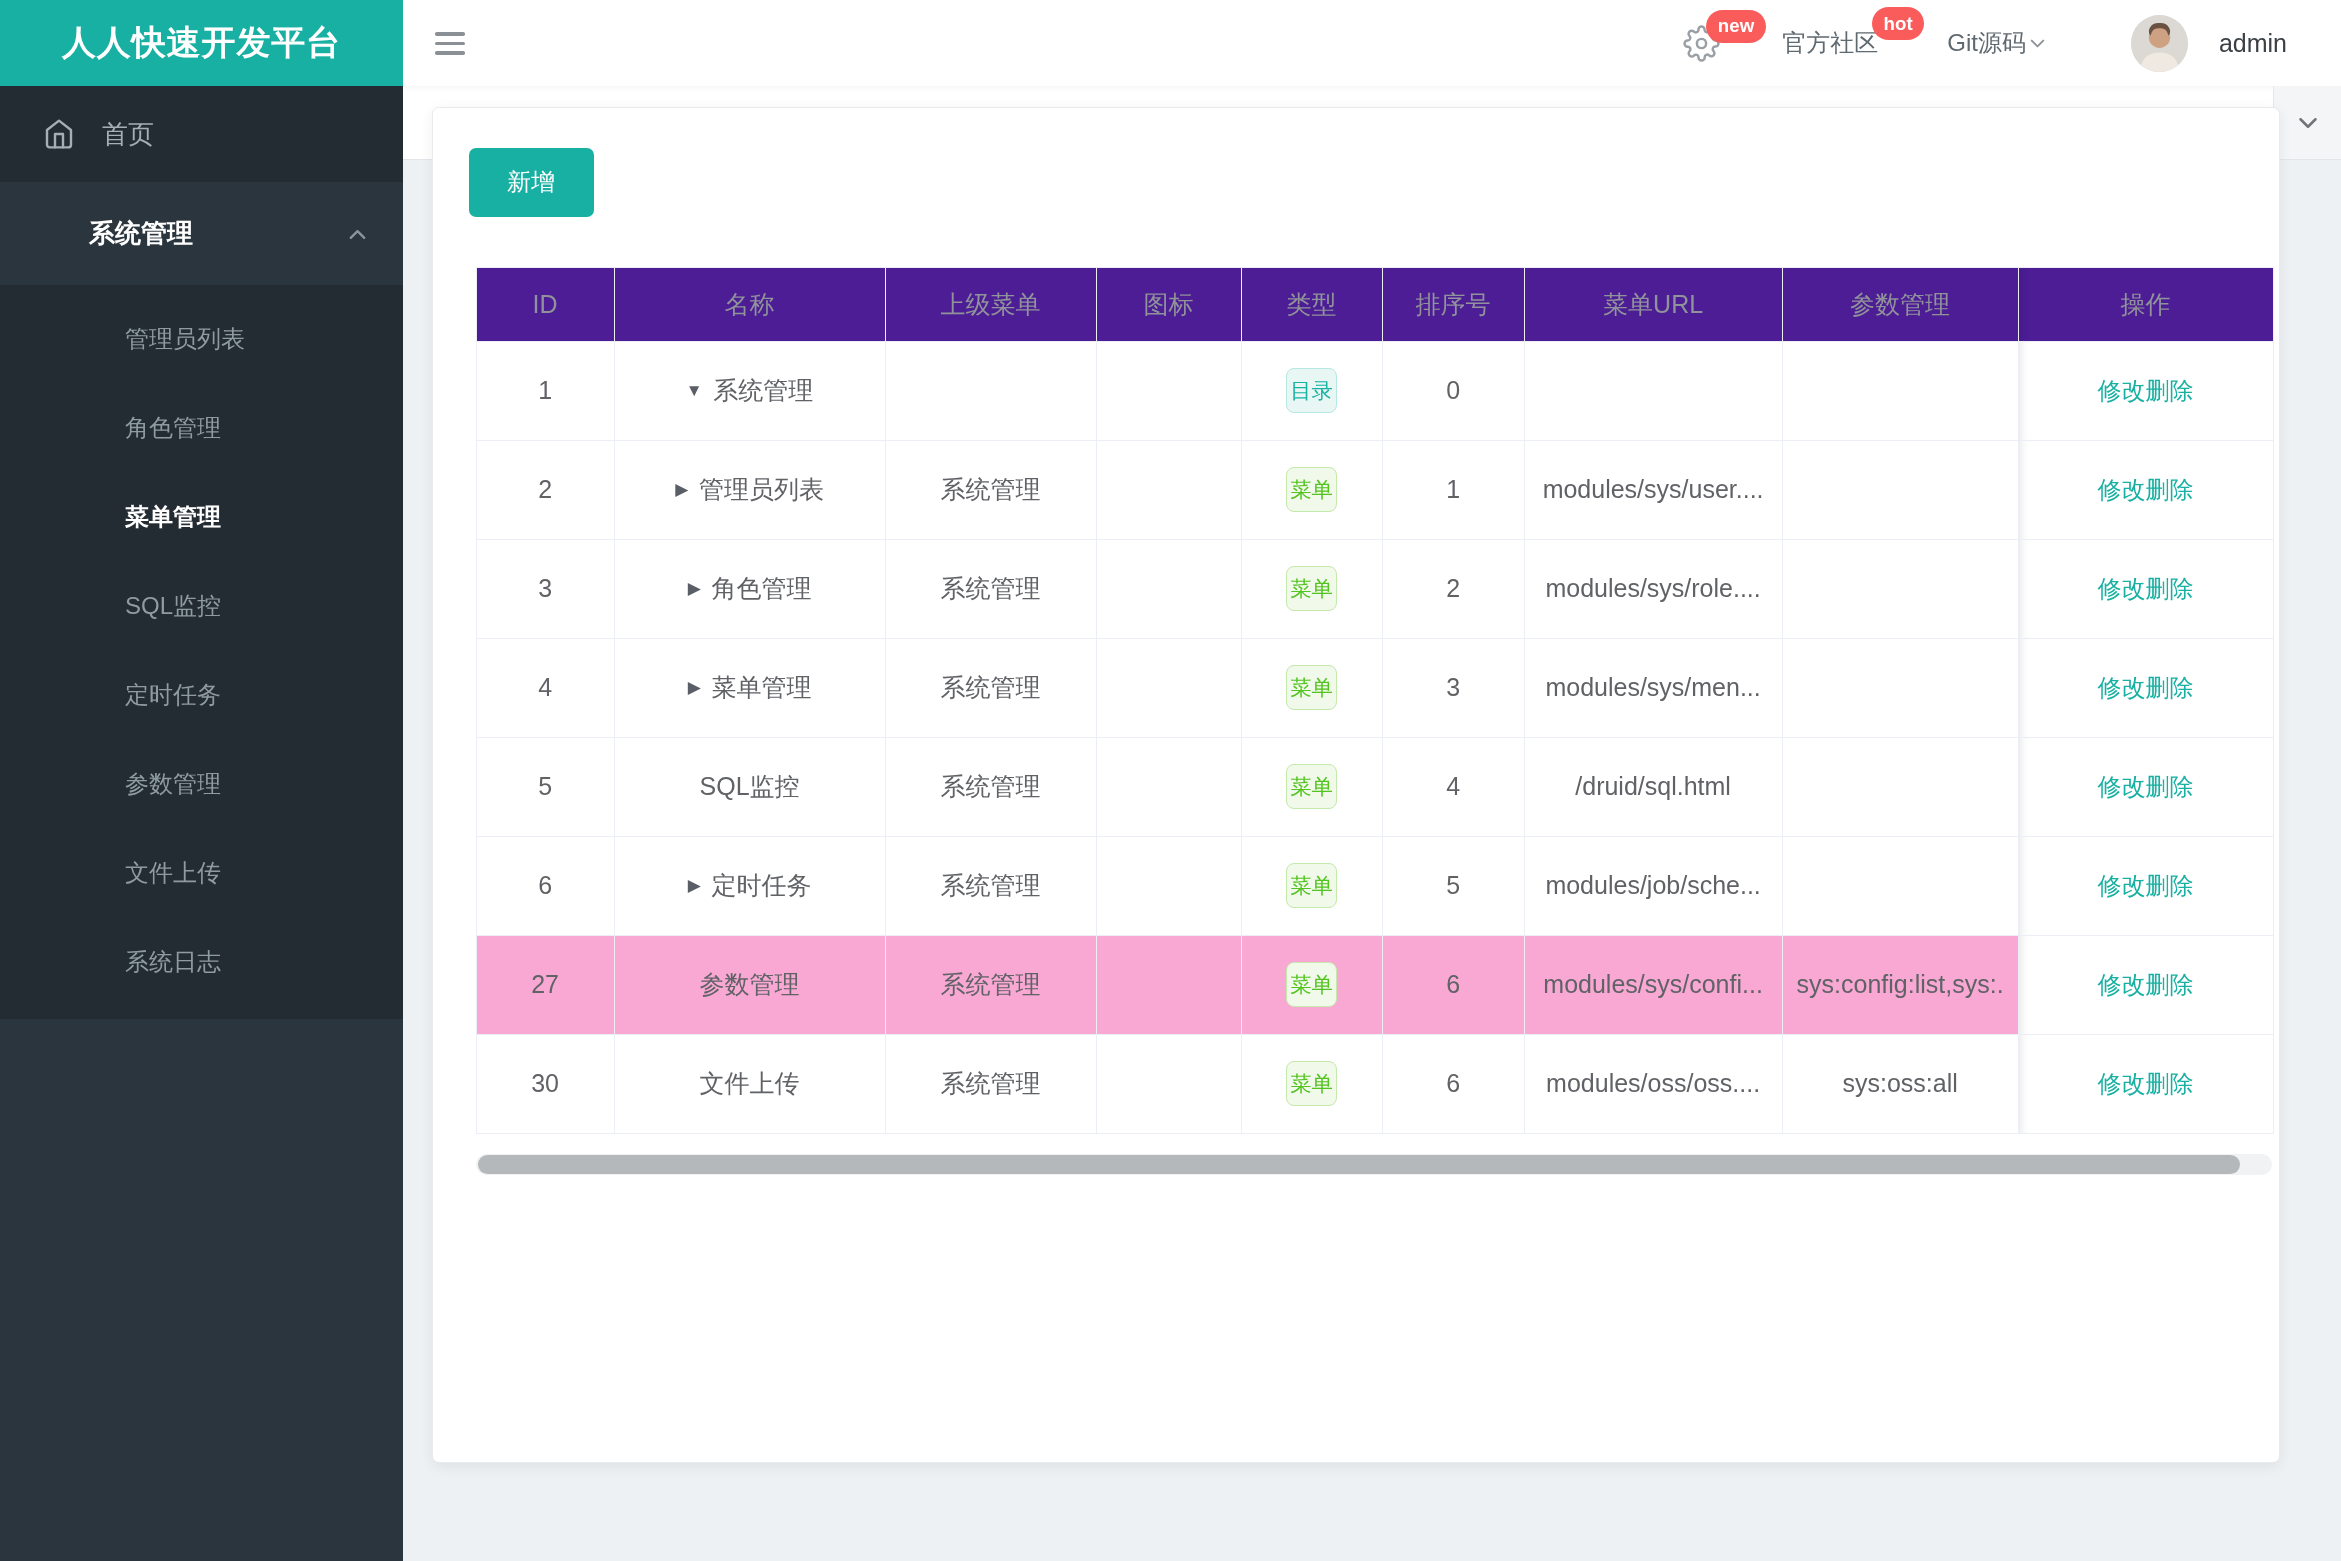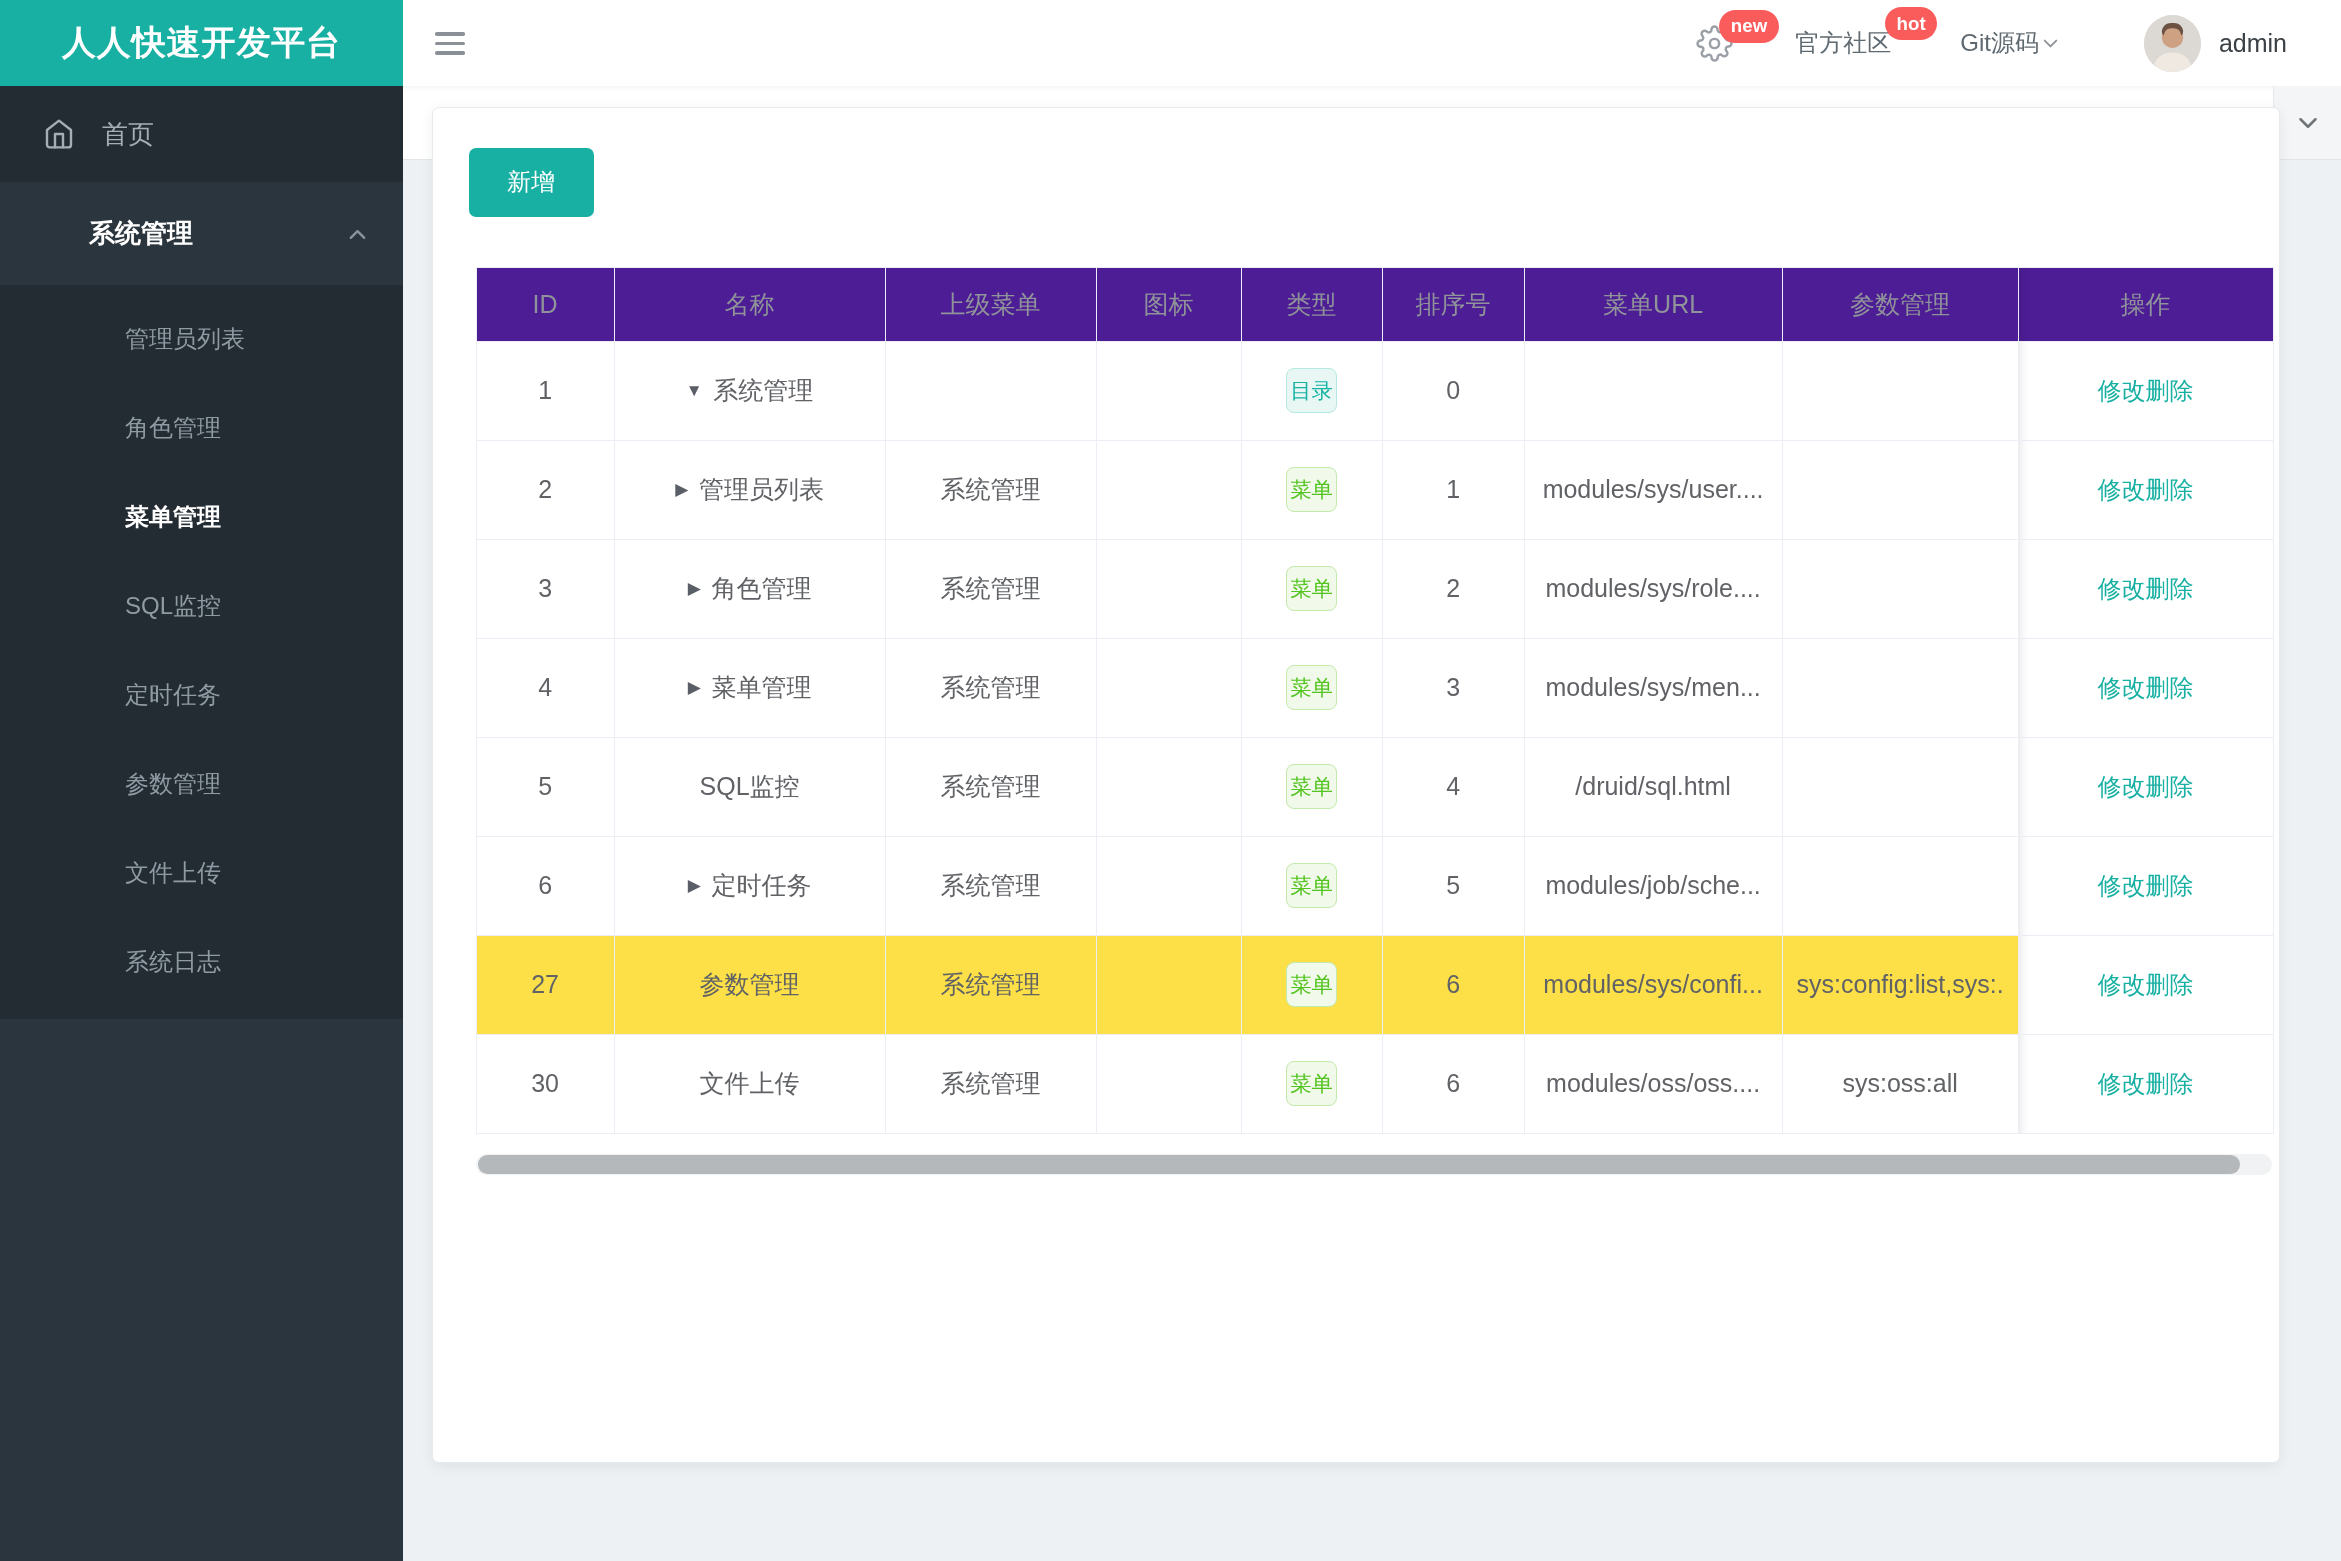--- a/index.html
+++ b/index.html
@@ -26,21 +26,21 @@
   .hdr-gear { position:relative; margin-right:62px; display:flex; align-items:center; }
   .mini-badge {
     position:absolute; top:-14.2px; left:23px; background:#fa5c5c; color:#fff;
     font-size:18.7px; font-weight:bold; line-height:1; padding:7.1px 11.6px; border-radius:18px;
     white-space:nowrap;
   }
   .hdr-link { position:relative; font-size:24px; color:#5f6970; cursor:pointer; }
   .hdr-community { margin-right:69px; }
   .hdr-community .mini-badge { left:auto; right:-46px; top:-19.6px; }
   .hdr-git { display:flex; align-items:center; gap:0; margin-right:82px; }
-  .hdr-user { display:flex; align-items:center; gap:18px; cursor:pointer; }
+  .hdr-user { display:flex; align-items:center; gap:31px; cursor:pointer; }
   .avatar { width:57px; height:57px; border-radius:50%; overflow:hidden; background:#dcd9d4; }
   .hdr-username { font-size:25px; color:#3b4045; }
 
   
   .sidebar { position:absolute; top:86px; left:0; width:403px; bottom:0; background:#2b353d; }
   .side-home {
     height:96px; background:#242c33; display:flex; align-items:center;
     padding-left:43px; gap:27px; cursor:pointer;
   }
   .side-home-label { font-size:26px; color:#a3aeb5; }
@@ -91,21 +91,21 @@
     border-radius:7.1px; font-size:24px; font-family:inherit; cursor:pointer;
   }
 
   
   .tbl-wrap { margin-top:50px; margin-left:7.1px; width:1796px; }
   table { border-collapse:collapse; table-layout:fixed; width:1796px; }
   th, td { border-right:1.8px solid #ebeef5; border-bottom:1.8px solid #ebeef5; text-align:center; white-space:nowrap; overflow:hidden; }
   table { border:1.8px solid #ebeef5; }
   th { height:74px; font-size:25px; font-weight:500; color:#909399; background:#4c1d95; }
   td { height:99px; font-size:25px; color:#606266; padding:0 10.7px; background:#fff; }
-  tr.highlight td { background:#fde047; }
+  tr.highlight td { background:#f9a8d4; }
   td.c-ops, tr.highlight td.c-ops { background:#fff; }
   .c-ops-shadow { box-shadow: inset 10.7px 0 10.7px -10.7px rgba(0,0,0,.14); }
 
   .name-wrap { display:flex; align-items:center; justify-content:center; gap:10.7px; }
   .tree-arrow { font-size:17px; color:#5a5e66; }
 
   .tag {
     display:inline-flex; align-items:center; height:45px; padding:0 3px;
     border-radius:8px; font-size:21.4px; border:1.8px solid;font-family:Liberation Mono, monospace;
   }

